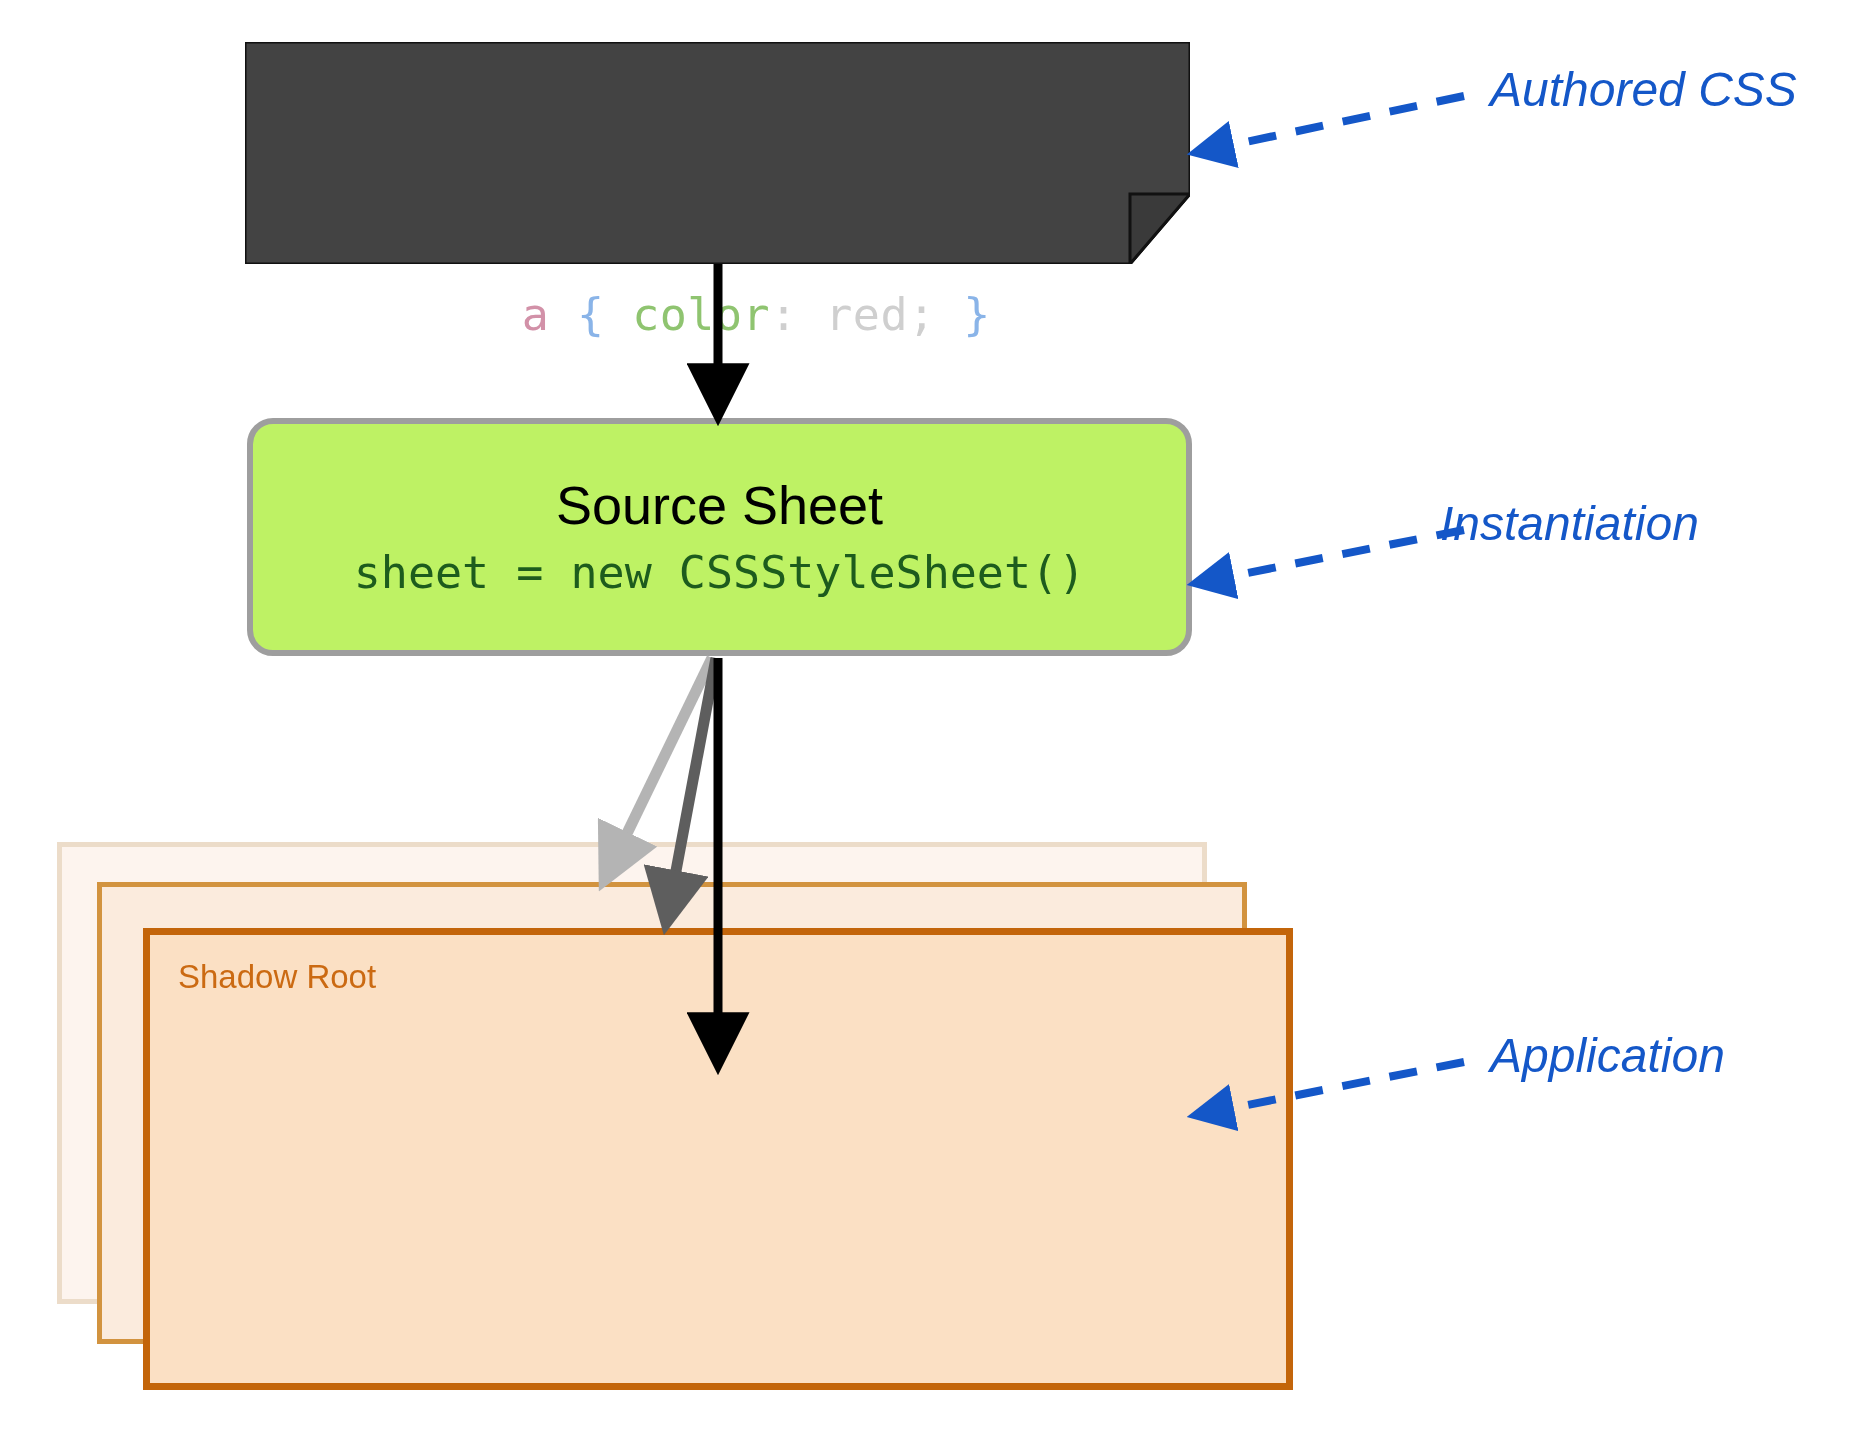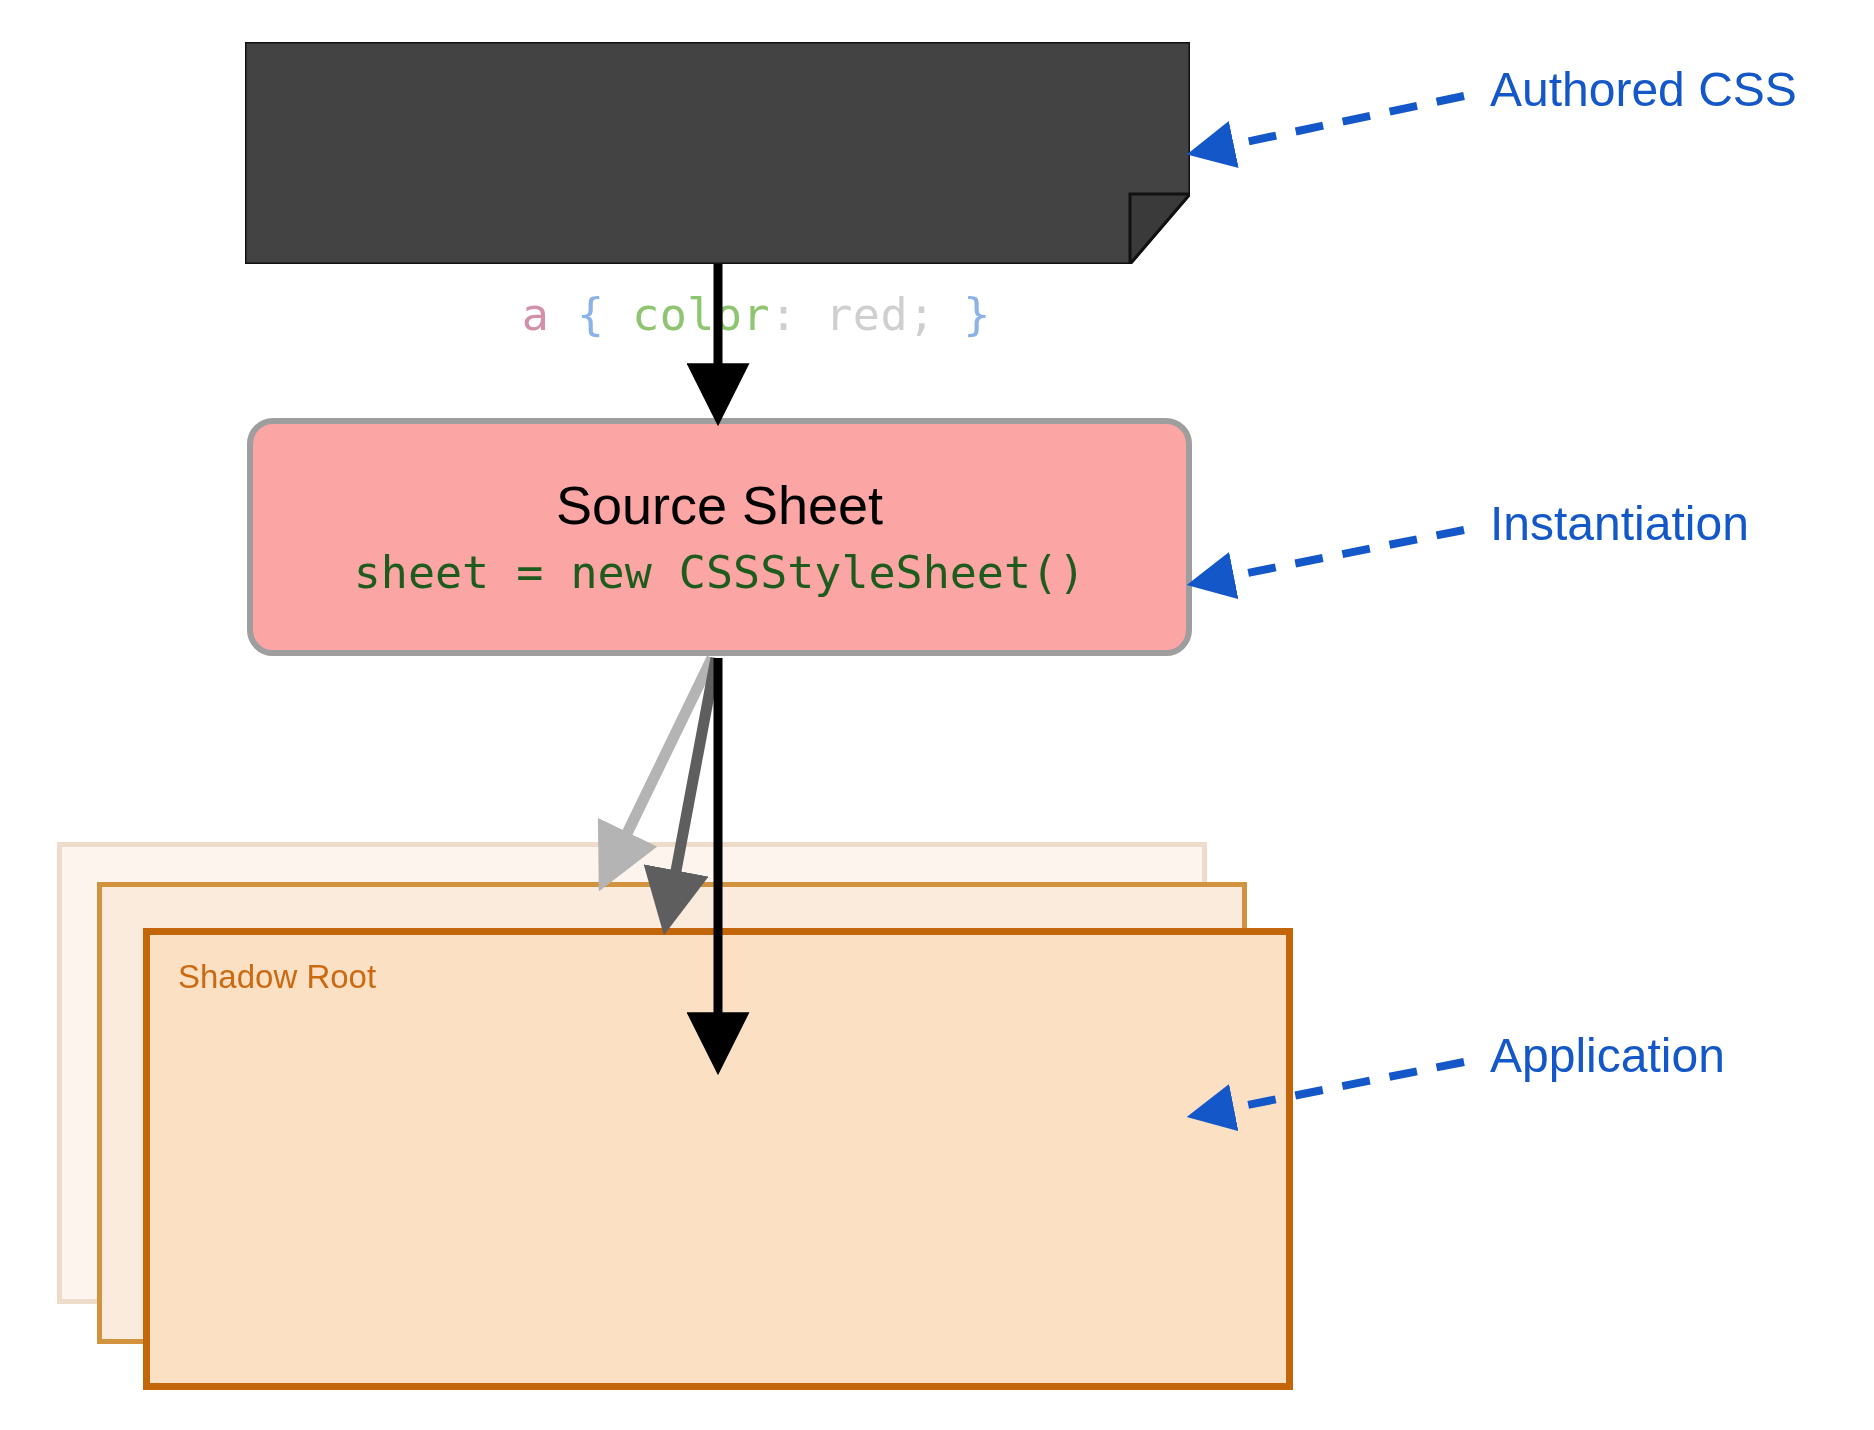--- a/index.html
+++ b/index.html
@@ -46,21 +46,21 @@
   }
   .tok-sel  { color: #d291a8; }
   .tok-brace{ color: #8ab4e8; }
   .tok-prop { color: #8fc470; }
   .tok-val  { color: #cfcfcf; }
   .tok-punc { color: #cfcfcf; }
 
   
   .node-box {
     position: absolute;
-    background: #fca5a5;
+    background: #bef264;
     border: 6px solid #9e9e9e;
     border-radius: 26px;
     box-sizing: border-box;
     display: flex;
     flex-direction: column;
     align-items: center;
     justify-content: center;
   }
   .node-title {
     color: #000000;
@@ -130,23 +130,24 @@
     font-family: "Liberation Sans", sans-serif;
   }
 
   
   .annot-label {
     position: absolute;
     color: #1457c8;
     font-size: 48px;
     font-family: "Liberation Sans", sans-serif;
     white-space: nowrap;
+    font-style: italic;
   }
   #annot-authored  { left: 1490px; top: 62px; }
-  #annot-instant   { left: 1490px; top: 496px; }
+  #annot-instant   { left: 1440px; top: 496px; }
   #annot-app       { left: 1490px; top: 1028px; }
 
   
   #arrow-layer {
     position: absolute;
     left: 0; top: 0;
     width: 1874px;
     height: 1430px;
     pointer-events: none;
   }

